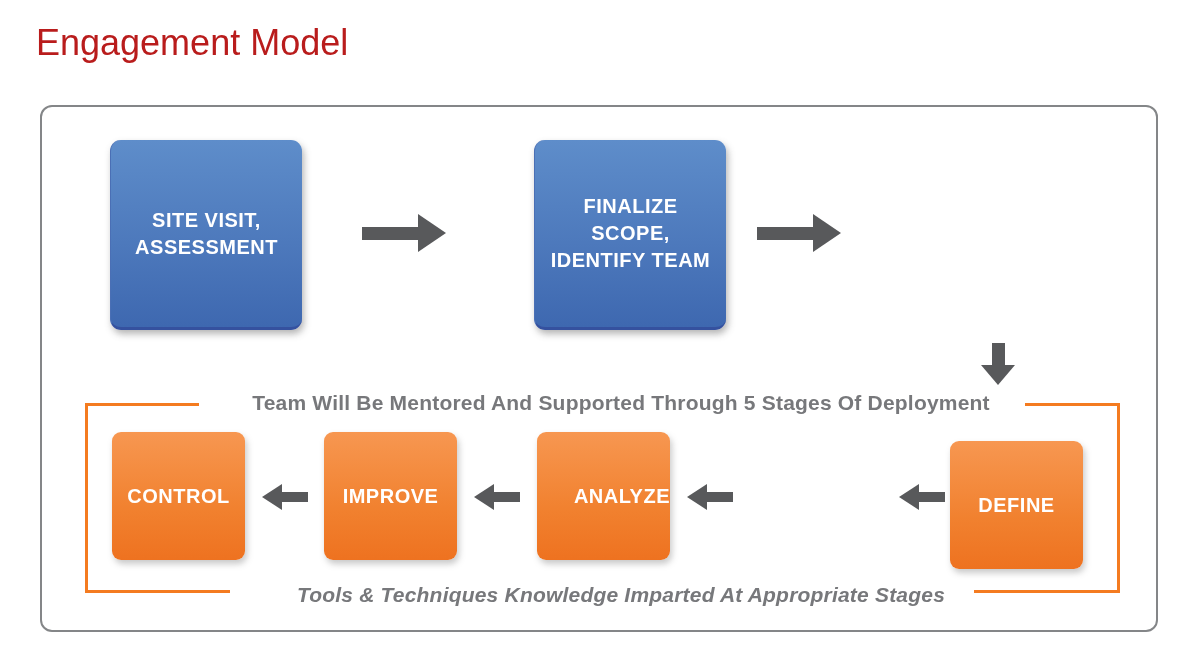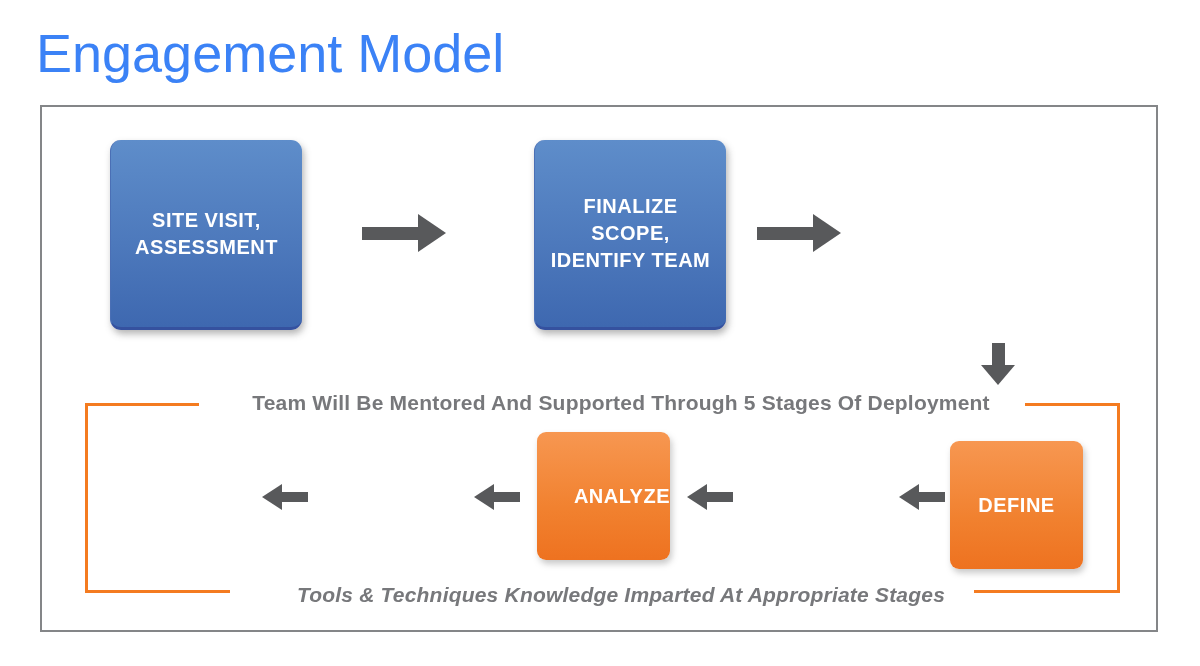--- a/index.html
+++ b/index.html
@@ -1,27 +1,27 @@
 <!DOCTYPE html>
 <html><head>
 <meta charset="utf-8">
 <style>
   * { margin: 0; padding: 0; box-sizing: border-box; }
   html, body { width: 1200px; height: 666px; background: #ffffff; overflow: hidden;
     font-family: "Liberation Sans", sans-serif; }
 
   .page-title {
     position: absolute; left: 36px; top: 22px;
-    font-size: 54px; font-weight: 400; letter-spacing: 0px;
-    color: #3b82f6;
+    font-size: 36px; font-weight: 400; letter-spacing: 0px;
+    color: #b91c1c;
   }
 
   .diagram {
     position: absolute; left: 40px; top: 105px; width: 1118px; height: 527px;
-    border: 2px solid #848688; background: #ffffff; border-radius: 0;
+    border: 2px solid #848688; background: #ffffff; border-radius: 12px;
   }
 
   
   .phase-box {
     position: absolute; width: 192px; height: 190px; top: 33px;
     border-radius: 11px;
     background: linear-gradient(to bottom, #5e8dca 0%, #4d79bc 55%, #3e68b0 100%);
     border-bottom: 3px solid #35519f;
     border-left: 1px solid #4a6fb5;
     box-shadow: 2px 4px 7px rgba(90,90,90,0.45);
@@ -128,26 +128,32 @@
 
   <div class="note note-mentor">Team Will Be Mentored And Supported Through 5 Stages Of Deployment</div>
 
   <div class="bline bl-left-top"></div>
   <div class="bline bl-left-vert"></div>
   <div class="bline bl-left-bottom"></div>
   <div class="bline bl-right-top"></div>
   <div class="bline bl-right-vert"></div>
   <div class="bline bl-right-bottom"></div>
 
+  <div class="stage-box stage-1">
+    <span>CONTROL</span>
+  </div>
 
   <div class="arrow-left al-1">
     <div class="head"></div>
     <div class="shaft"></div>
   </div>
 
+  <div class="stage-box stage-2">
+    <span>IMPROVE</span>
+  </div>
 
   <div class="arrow-left al-2">
     <div class="head"></div>
     <div class="shaft"></div>
   </div>
 
   <div class="stage-box stage-3">
     <span>ANALYZE</span>
   </div>
 

